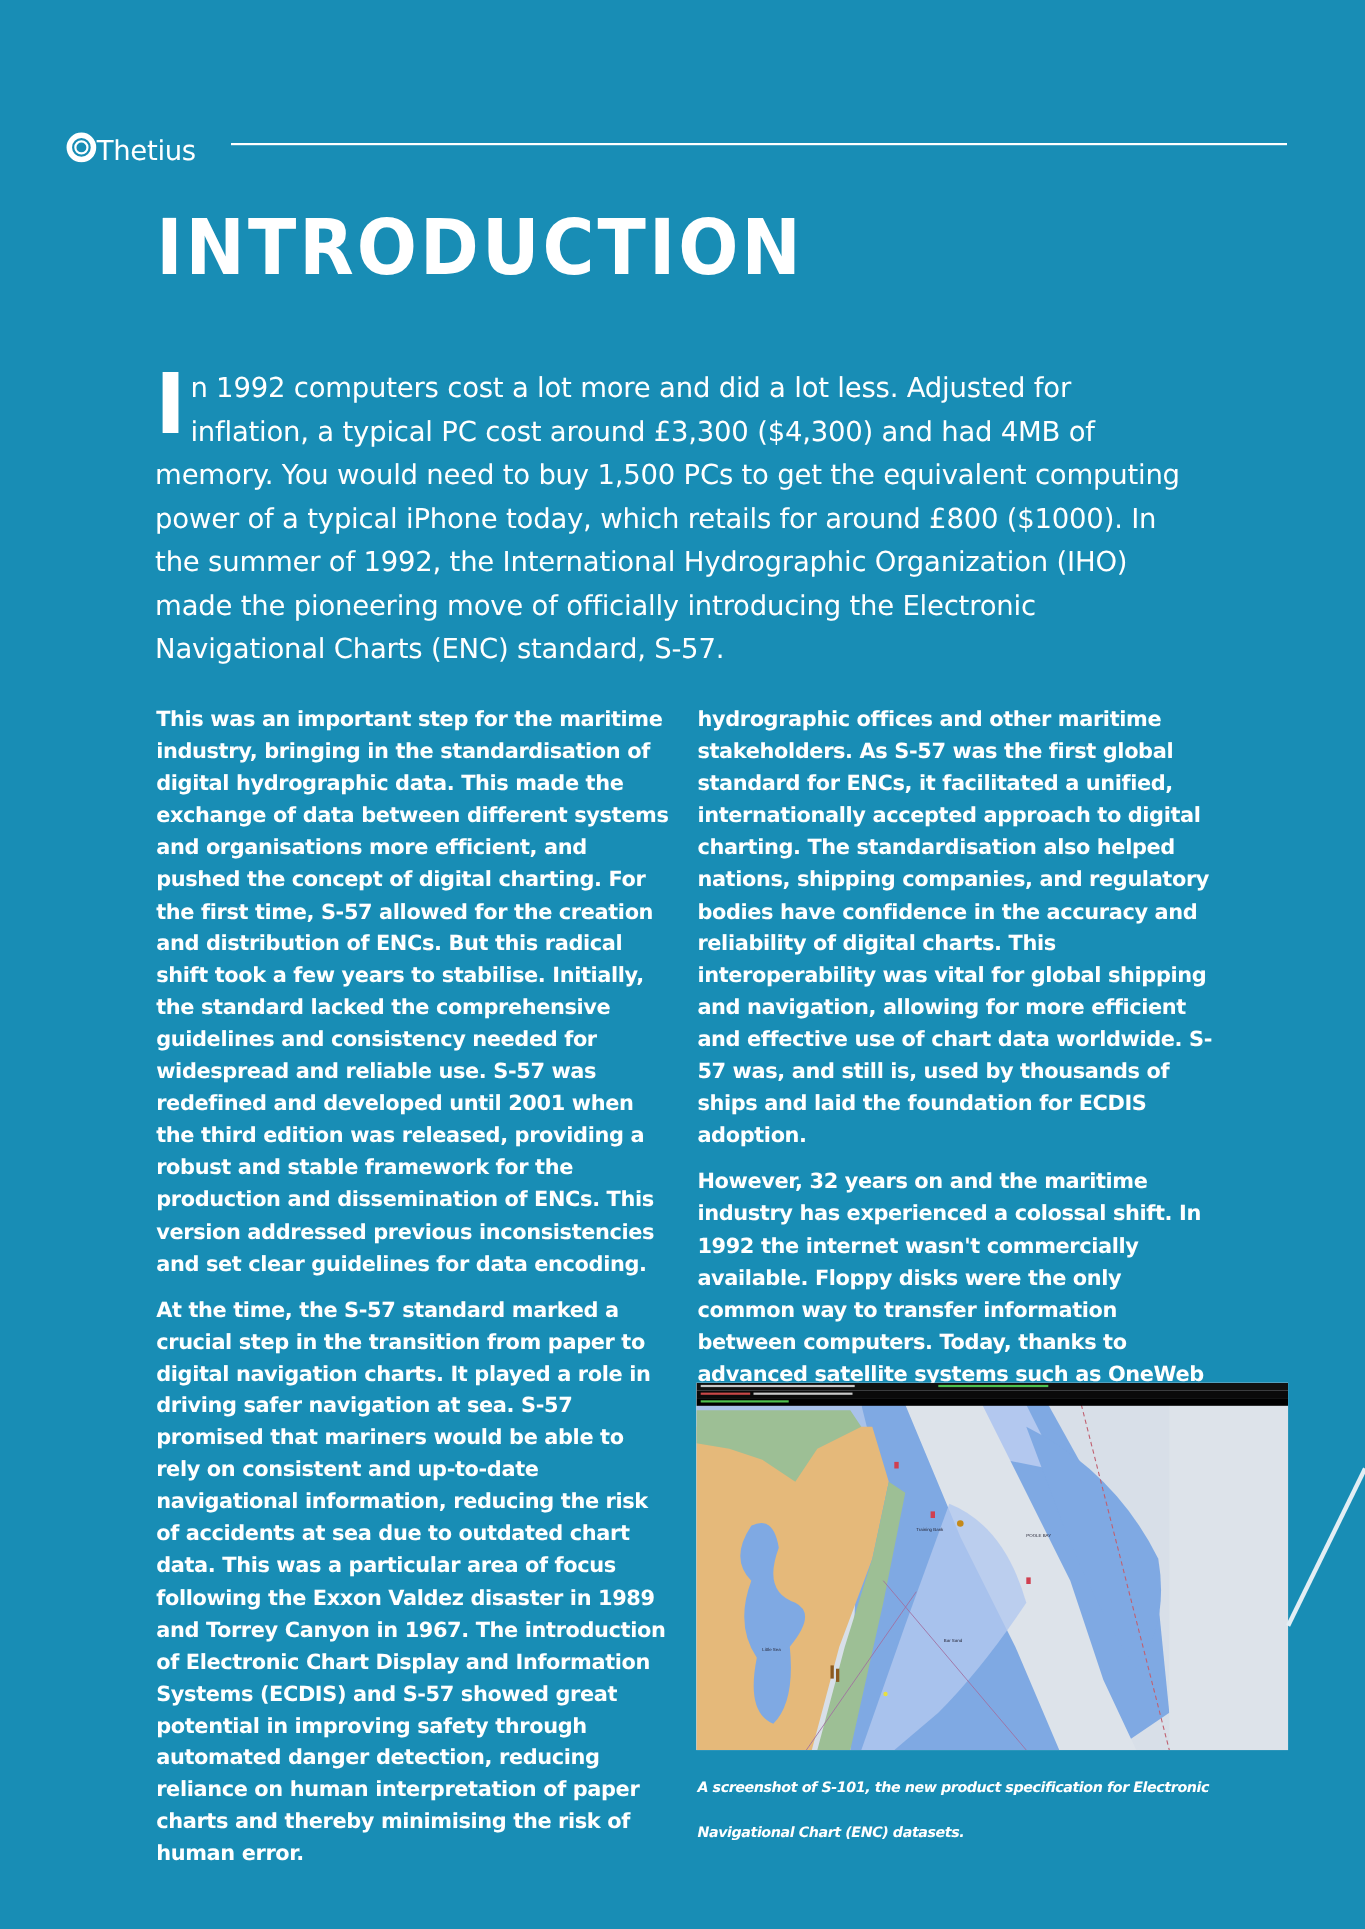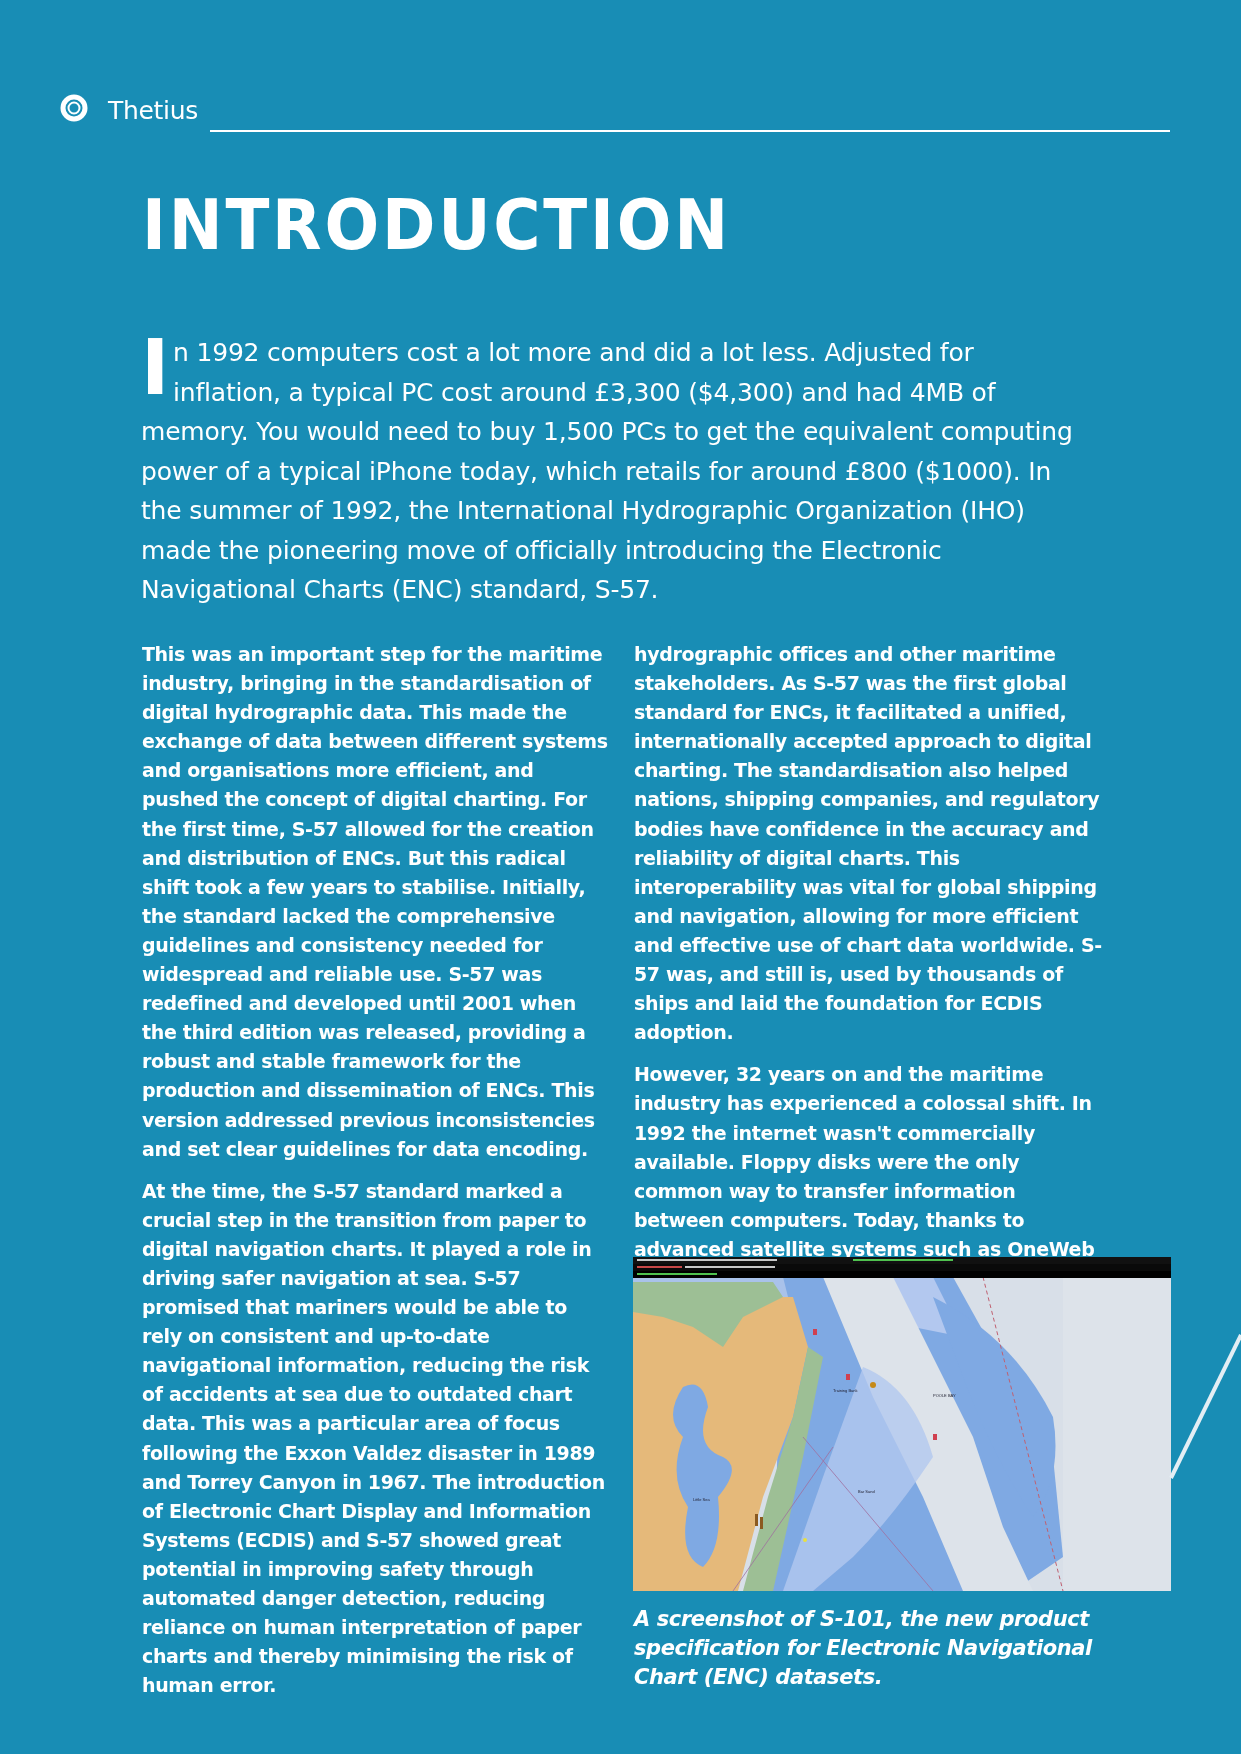--- a/index.html
+++ b/index.html
@@ -3,22 +3,22 @@
 <meta charset="utf-8">
 <style>
   html, body { margin: 0; padding: 0; }
   body {
     width: 1241px; height: 1754px; overflow: hidden;
     background: #188db5; position: relative;
     font-family: "Liberation Sans", "DejaVu Sans", sans-serif;
     color: #ffffff;
   }
   .logo {
-    position: absolute; left: 60px; top: 90px;
-    display: flex; align-items: center; gap: 20px;
+    position: absolute; left: 60px; top: 116px;
+    display: flex; align-items: center; gap: 0;
   }
   .logo-mark {
     width: 28px; height: 28px; position: relative;
   }
   .logo-name {
     font-family: "DejaVu Sans", sans-serif;
     font-size: 25px; font-weight: 400; letter-spacing: -0.3px;
     margin-top: 6px;
   }
   .header-rule {
@@ -50,21 +50,21 @@
   .col-left { left: 142px; }
   .col-right { left: 634px; }
   .figure {
     position: absolute; left: 633px; top: 1257px; width: 538px; height: 334px;
     background: #d4dde6; overflow: hidden;
   }
   .figure svg { display: block; }
   .caption {
     position: absolute; left: 634px; top: 1605px; width: 520px;
     font-family: "DejaVu Sans", sans-serif; font-weight: 700; font-style: italic;
-    font-size: 21px; line-height: 29px; letter-spacing: -0.4px; margin: 0;
+    font-size: 13px; line-height: 41px; letter-spacing: -0.4px; margin: 0;
   }
   .deco-line {
     position: absolute; left: 0; top: 0; pointer-events: none;
   }
 </style>
 </head>
 <body>
 
 <div class="logo">
   <div class="logo-mark">

